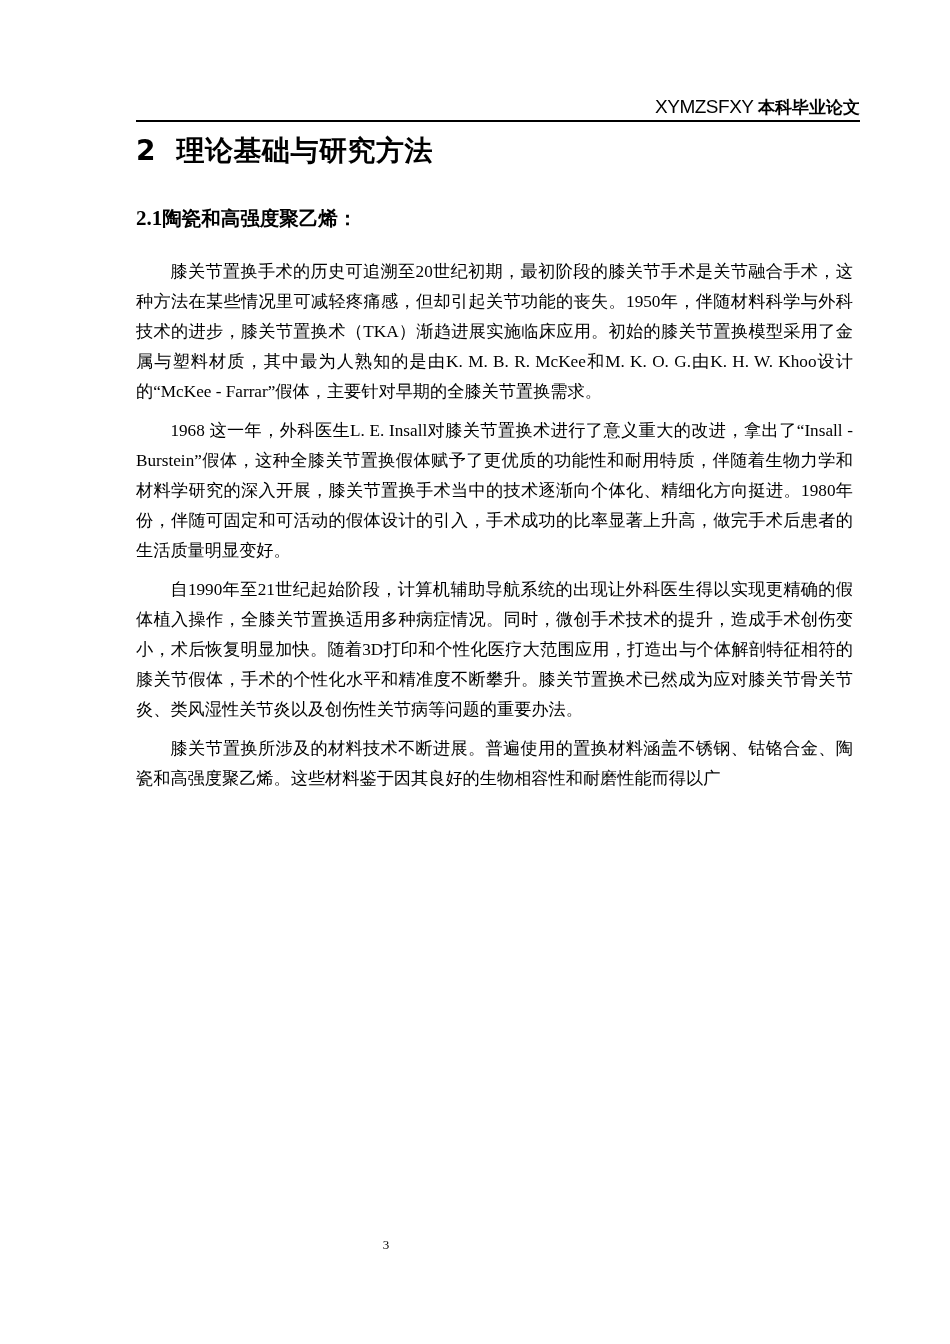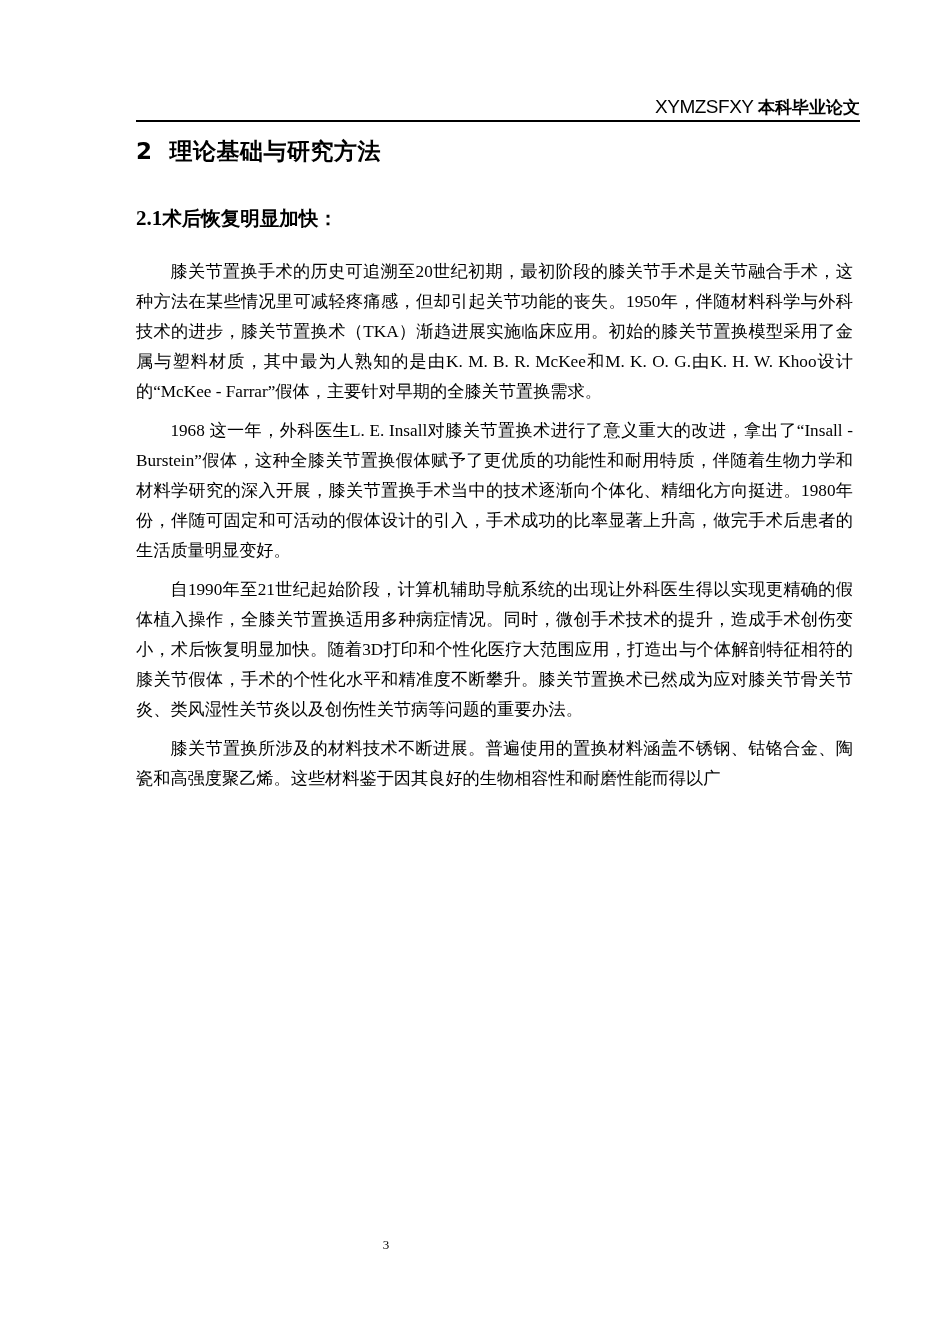--- a/index.html
+++ b/index.html
@@ -40,21 +40,21 @@
     left: 136px;
     width: 724px;
     top: 120px;
     height: 0;
     border-top: 2px solid #000;
   }
   .h1 {
     position: absolute;
     left: 136px;
     top: 135px;
-    font-size: 23px;
+    font-size: 28px;
     font-weight: bold;
     line-height: 32px;
     font-family: "DejaVu Sans", sans-serif;
     letter-spacing: 0.5px;
   }
   .h2 {
     position: absolute;
     left: 136px;
     top: 203px;
     font-size: 19.5px;
@@ -99,21 +99,21 @@
   <span class="cjk">本科毕业论文</span>
 </div>
 <div class="header-rule"></div>
 
 <div class="h1">
   <span>2</span>&nbsp;
   <span>理论基础与研究方法</span>
 </div>
 
 <div class="h2">
-  <span class="num">2.1</span><span>术后恢复明显加快：</span>
+  <span class="num">2.1</span><span>陶瓷和高强度聚乙烯：</span>
 </div>
 
 <div class="body-text">
   <p class="para">膝关节置换手术的历史可追溯至20世纪初期，最初阶段的膝关节手术是关节融合手术，这种方法在某些情况里可减轻疼痛感，但却引起关节功能的丧失。1950年，伴随材料科学与外科技术的进步，膝关节置换术（TKA）渐趋进展实施临床应用。初始的膝关节置换模型采用了金属与塑料材质，其中最为人熟知的是由K. M. B. R. McKee和M. K. O. G.由K. H. W. Khoo设计的“McKee - Farrar”假体，主要针对早期的全膝关节置换需求。</p>
   <p class="para">1968 这一年，外科医生L. E. Insall对膝关节置换术进行了意义重大的改进，拿出了“Insall - Burstein”假体，这种全膝关节置换假体赋予了更优质的功能性和耐用特质，伴随着生物力学和材料学研究的深入开展，膝关节置换手术当中的技术逐渐向个体化、精细化方向挺进。1980年份，伴随可固定和可活动的假体设计的引入，手术成功的比率显著上升高，做完手术后患者的生活质量明显变好。</p>
   <p class="para">自1990年至21世纪起始阶段，计算机辅助导航系统的出现让外科医生得以实现更精确的假体植入操作，全膝关节置换适用多种病症情况。同时，微创手术技术的提升，造成手术创伤变小，术后恢复明显加快。随着3D打印和个性化医疗大范围应用，打造出与个体解剖特征相符的膝关节假体，手术的个性化水平和精准度不断攀升。膝关节置换术已然成为应对膝关节骨关节炎、类风湿性关节炎以及创伤性关节病等问题的重要办法。</p>
   <p class="para">膝关节置换所涉及的材料技术不断进展。普遍使用的置换材料涵盖不锈钢、钴铬合金、陶瓷和高强度聚乙烯。这些材料鉴于因其良好的生物相容性和耐磨性能而得以广</p>
 </div>
 
 <div class="page-number">3</div>

